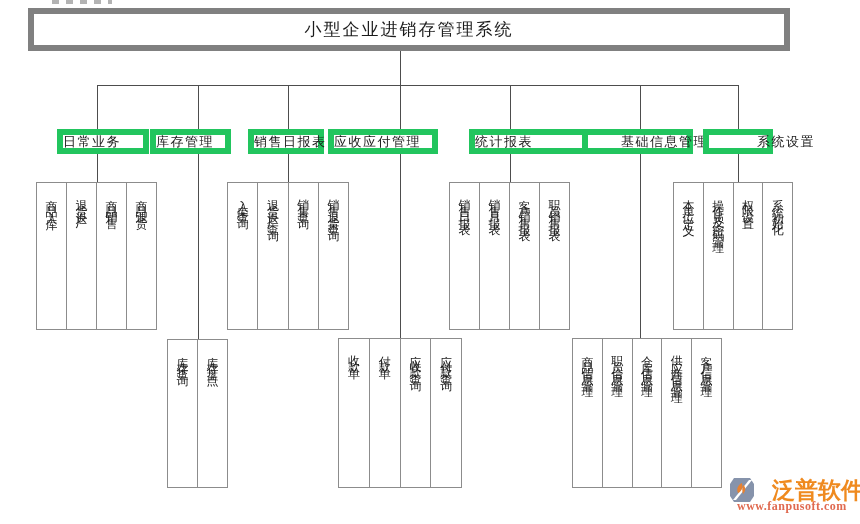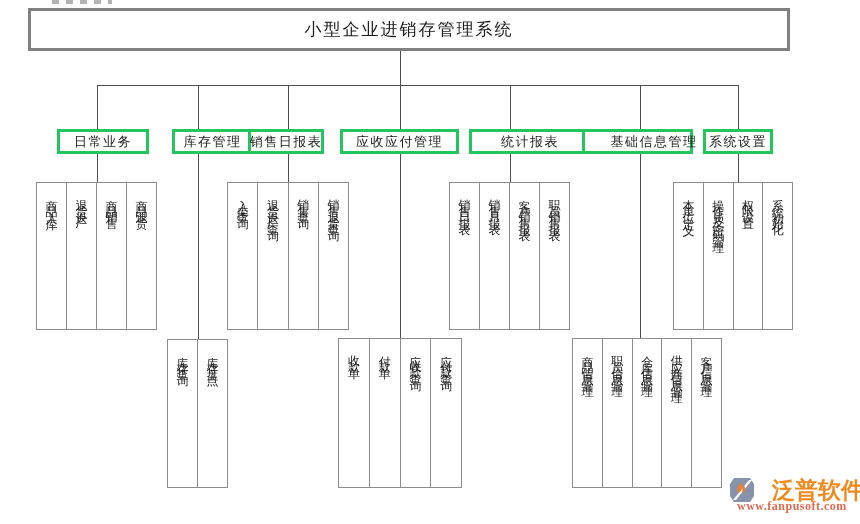--- a/index.html
+++ b/index.html
@@ -5,37 +5,37 @@
   html,body{margin:0;padding:0;background:#fff;}
   .canvas{
     position:relative;width:860px;height:524px;background:#ffffff;
     font-family:"Liberation Serif","DejaVu Serif",serif;color:#1a1a1a;overflow:hidden;
   }
   
   .clip-frag{
     position:absolute;left:52px;top:0;width:60px;height:4px;opacity:.75;
     background:repeating-linear-gradient(90deg,#9a9a9a 0 7px,transparent 7px 14px);
   }
-  .box{position:absolute;border:3px solid #22c55e;background:#fff;box-sizing:border-box;}
+  .box{position:absolute;border:6px solid #22c55e;background:#fff;box-sizing:border-box;}
   .title-box{
     left:28px;top:8px;width:762px;height:43px;
     display:flex;align-items:center;justify-content:center;border-color:#808080;
   }
   .title-box span{font-size:17px;letter-spacing:2px;}
   .lvl2{
-    top:129px;height:25px;display:flex;align-items:center;justify-content:center;
+    top:129px;height:25px;display:flex;align-items:center;justify-content:flex-start;
   }
   .lvl2 span{font-size:13px;letter-spacing:1.5px;white-space:nowrap;}
   .b0{left:57px;width:92px;}
-  .b1{left:172px;width:81px;}
+  .b1{left:150px;width:81px;}
   .b2{left:248px;width:76px;}
-  .b3{left:340px;width:119px;}
+  .b3{left:328px;width:110px;}
   .b4{left:469px;width:122px;}
   .b5{left:582px;width:111px;padding-left:33px;}
-  .b6{left:703px;width:70px;}
+  .b6{left:703px;width:70px;padding-left:48px;}
   
   .vline,.hline{position:absolute;background:#4d4d4d;}
   .vline{width:1px;}
   .hline{height:1px;}
   
   .group{
     position:absolute;display:flex;border:1px solid #8c8c8c;background:#fff;box-sizing:border-box;
   }
   .g0{left:36px;top:182px;width:121px;height:148px;}
   .g1{left:167px;top:339px;width:61px;height:149px;}

